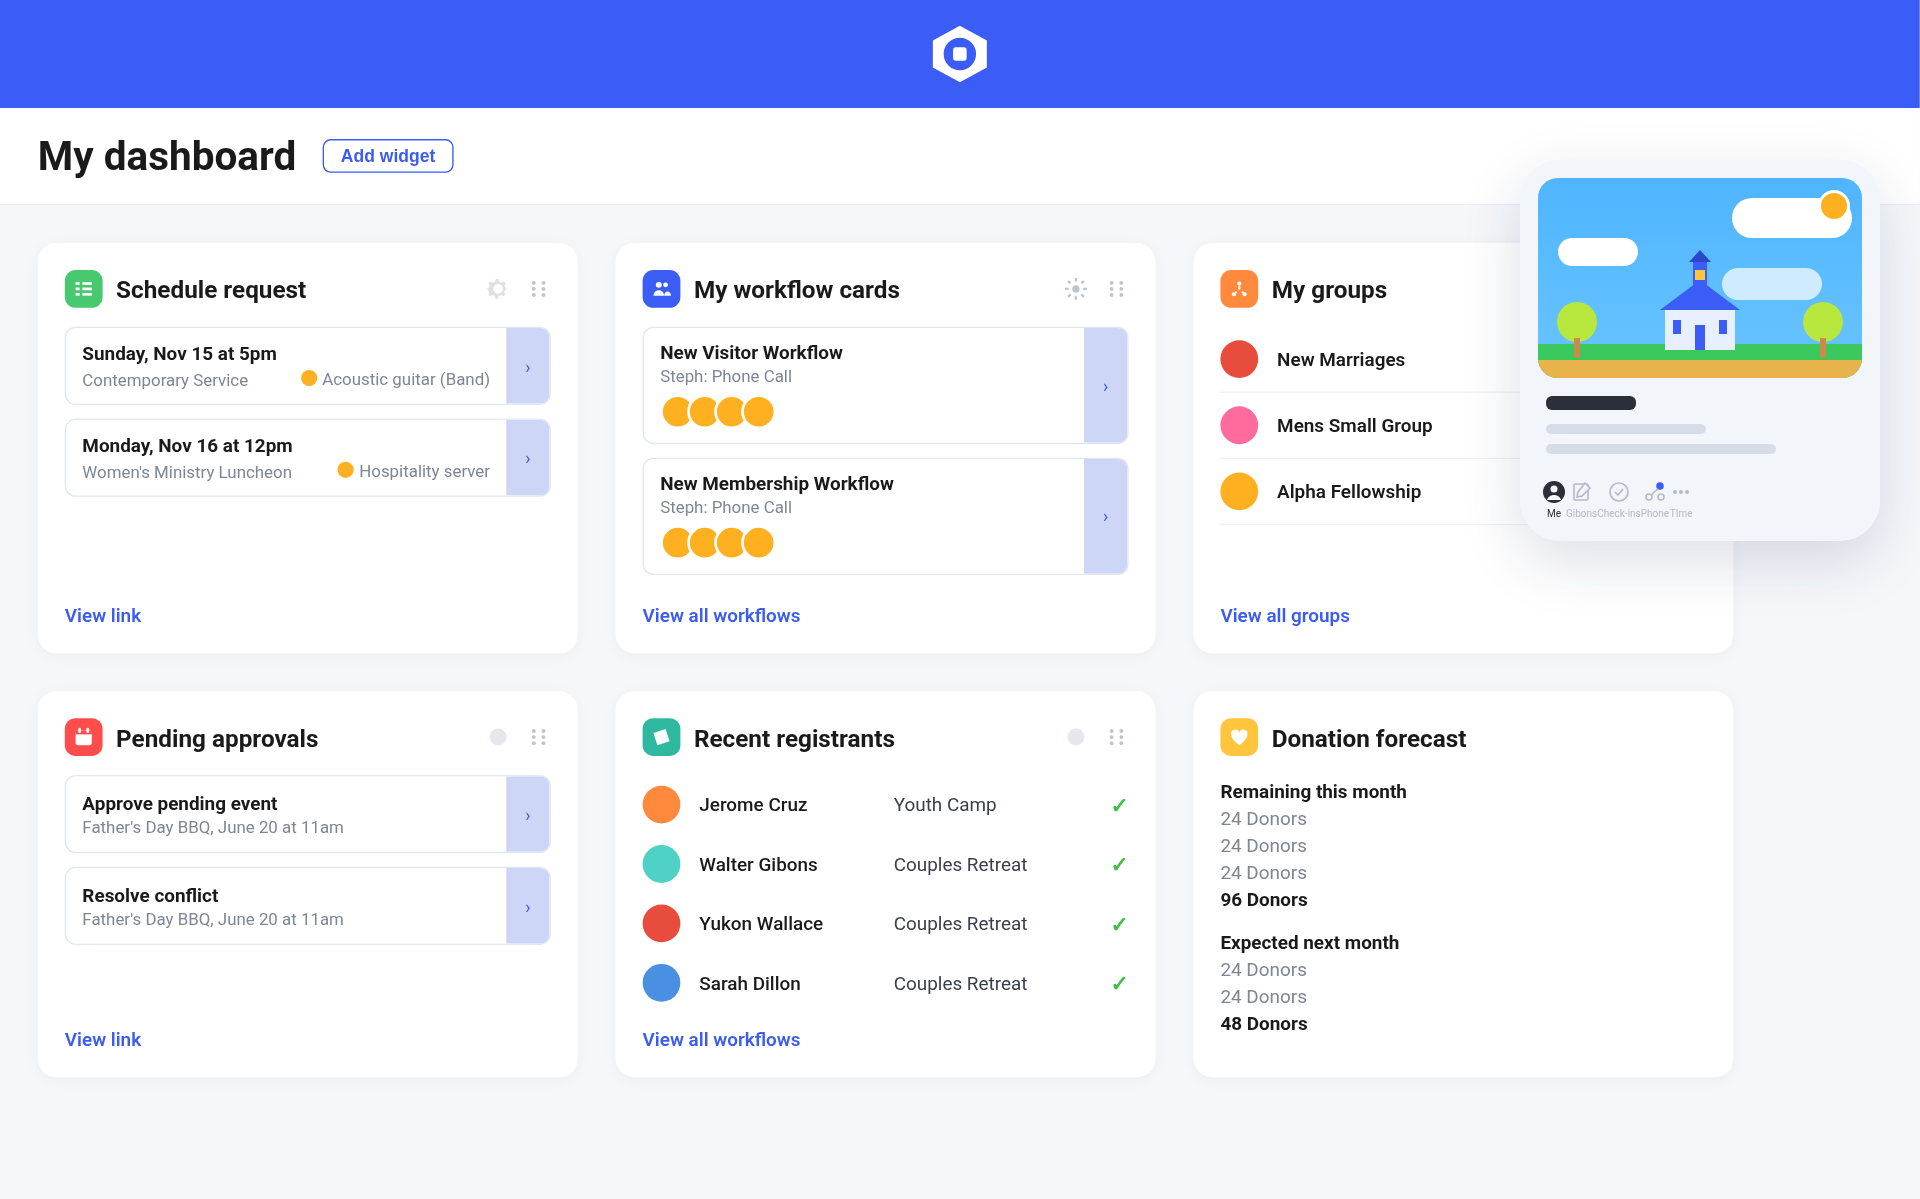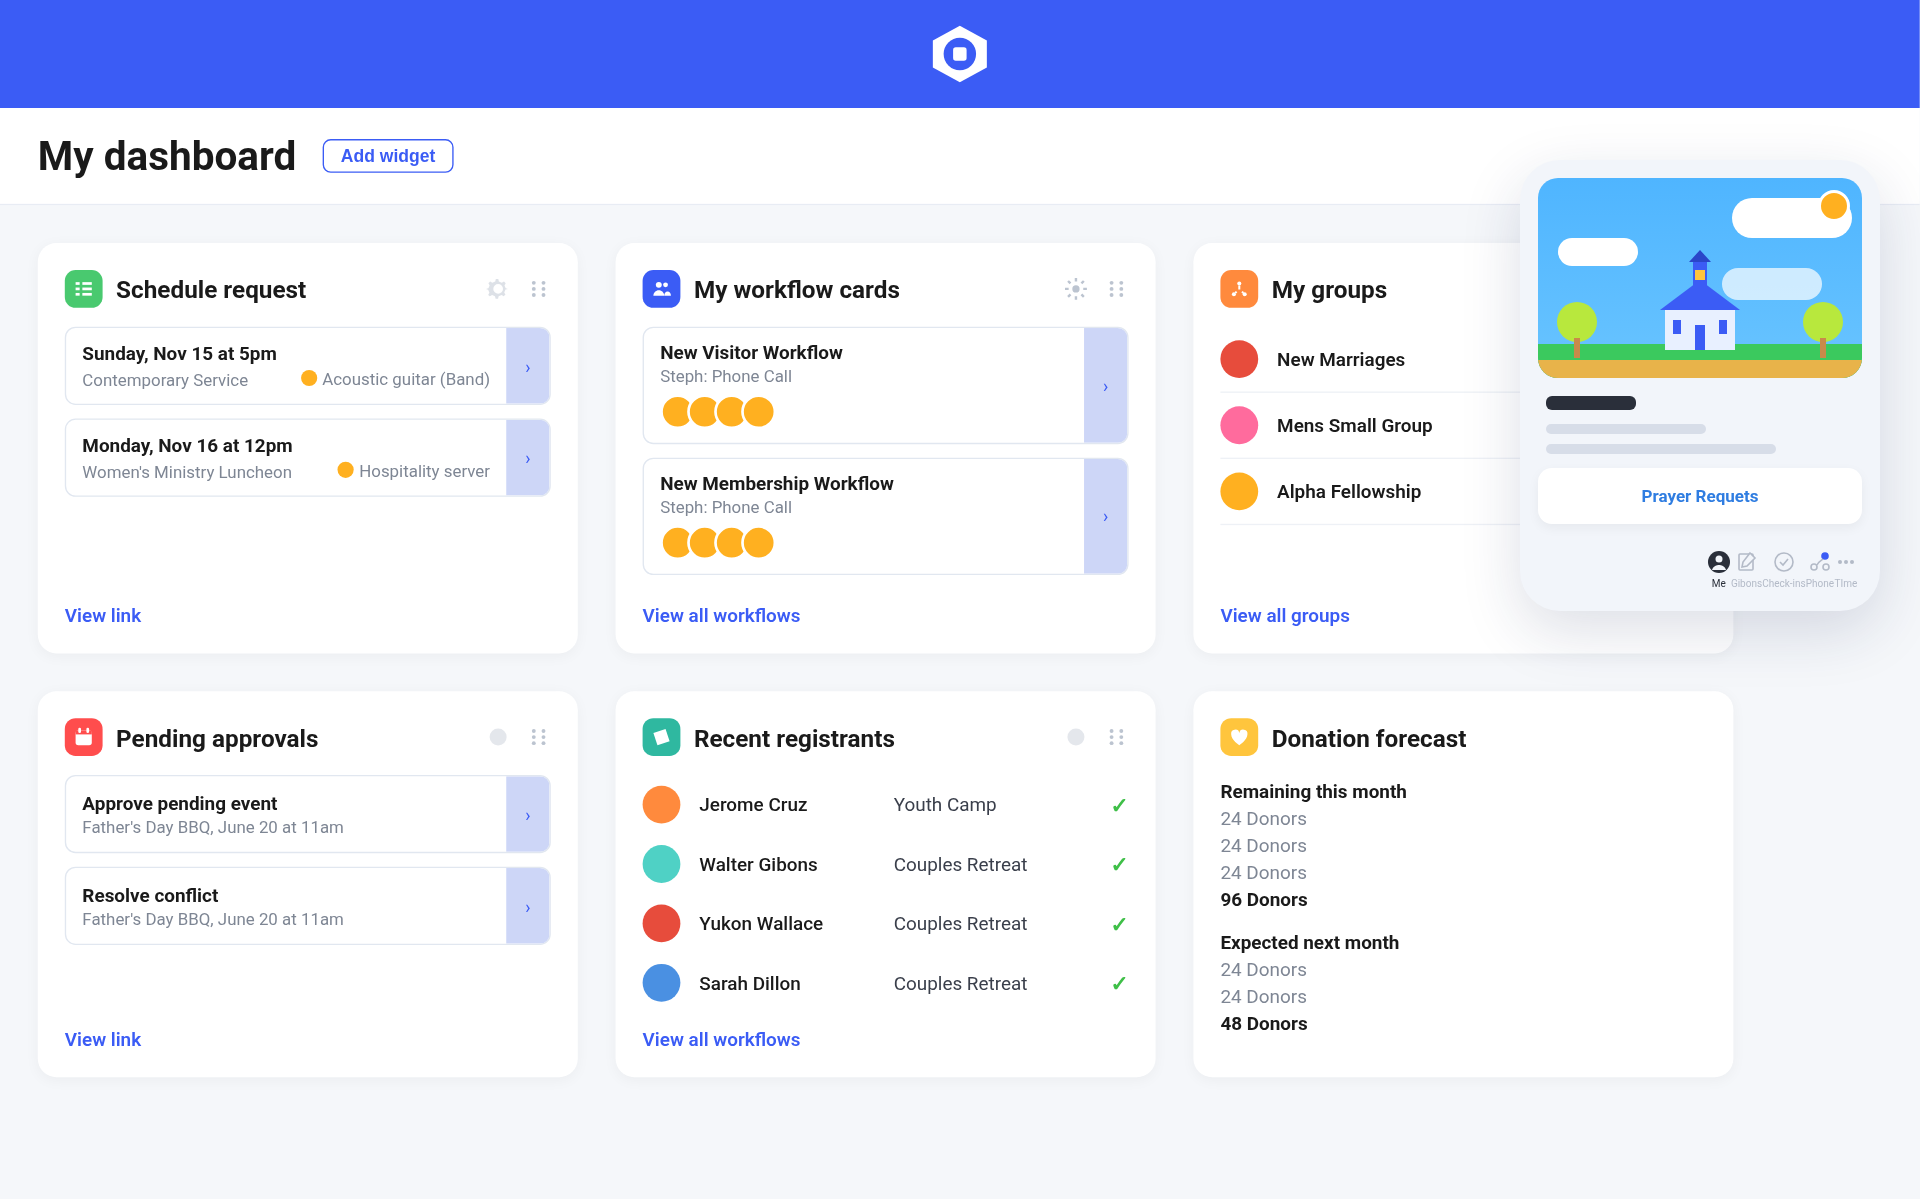--- a/index.html
+++ b/index.html
@@ -54,21 +54,21 @@
 
 
 .phone { position: absolute; right: 40px; top: 160px; width: 360px; background: #f2f5fa; border-radius: 40px; padding: 18px; box-shadow: 0 20px 60px rgba(30,40,90,.15); }
 .phone-hero { background: linear-gradient(#4fb5ff,#69c4ff); border-radius: 20px; height: 200px; position: relative; overflow: hidden; }
 .hero-av { position: absolute; top: 12px; right: 12px; width: 32px; height: 32px; border-radius: 50%; background: #ffb020; border: 3px solid #fff; }
 .phone-skel { margin: 18px 8px 14px; }
 .sk1 { width: 90px; height: 14px; background: #2a2f3a; border-radius: 6px; }
 .sk2 { width: 160px; height: 10px; background: #d7dde8; border-radius: 5px; margin-top: 14px; }
 .sk3 { width: 230px; height: 10px; background: #d7dde8; border-radius: 5px; margin-top: 10px; }
 .phone-btn { background: #fff; border-radius: 14px; padding: 18px; text-align: center; color: #2f7de1; font-weight: 700; font-size: 17px; margin: 14px 0; box-shadow: 0 4px 12px rgba(0,0,0,.05); cursor: pointer; }
-.phone-tab { display: flex; justify-content: flex-end; padding: 12px 4px 4px; color: #b3bac7; }
+.phone-tab { display: flex; justify-content: flex-start; padding: 12px 4px 4px; color: #b3bac7; }
 .phone-tab > div { display: flex; flex-direction: column; align-items: center; gap: 4px; font-size: 10px; cursor: pointer; }
 .phone-tab .ticon { width: 24px; height: 24px; display: flex; align-items: center; justify-content: center; }
 .phone-tab .active { color: #2a2f3a; }
 
 
 .cloud { position: absolute; background: #fff; border-radius: 50px; }
 .ground { position: absolute; bottom: 0; left: 0; right: 0; height: 34px; background: #3bc95e; }
 .road { position: absolute; bottom: 0; left: 0; right: 0; height: 18px; background: #e8b34a; }
 .church { position: absolute; bottom: 18px; left: 50%; transform: translateX(-50%); }
 .tree { position: absolute; bottom: 18px; }
@@ -397,21 +397,20 @@
         <circle cx="25" cy="22" r="20" fill="#b8e83d"></circle>
         <rect x="22" y="38" width="6" height="20" fill="#c98a4a"></rect>
       </svg>
     <div class="hero-av"></div>
   </div>
   <div class="phone-skel">
       <div class="sk1"></div>
       <div class="sk2"></div>
       <div class="sk3"></div>
     </div>
-  <div class="phone-btn">Prayer Requets</div>
   <div class="phone-tab">
     <div class="active">
         <span class="ticon">
           <svg width="24" height="24" viewBox="0 0 24 24" fill="#2a2f3a">
             <circle cx="12" cy="12" r="11"></circle>
             <circle cx="12" cy="9" r="3.5" fill="#f2f5fa"></circle>
             <path d="M5 20c1-4 5-5 7-5s6 1 7 5" fill="#f2f5fa"></path>
           </svg>
         </span>
         <span>Me</span>

